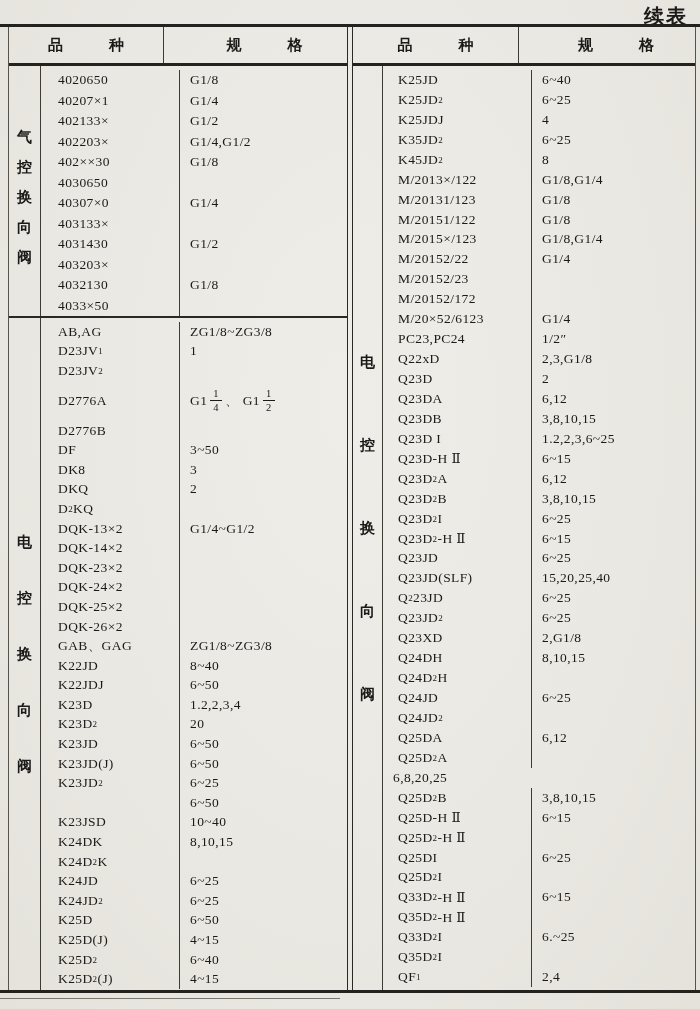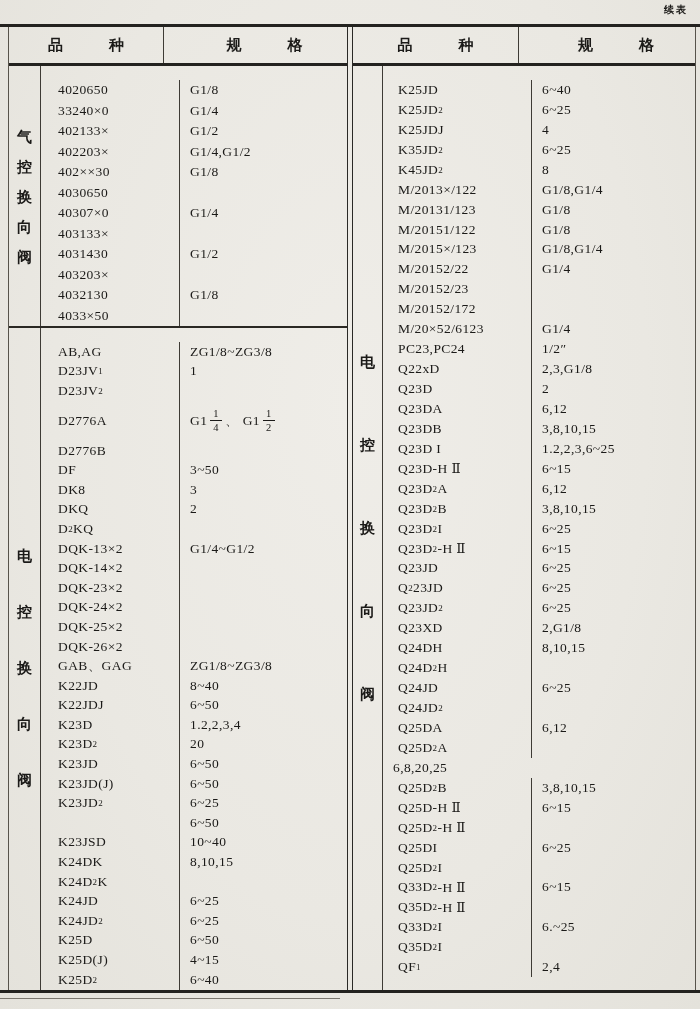--- a/index.html
+++ b/index.html
@@ -4,21 +4,21 @@
 <style>
   html,body{margin:0;padding:0;}
   body{
     width:700px;height:1009px;position:relative;overflow:hidden;
     background:radial-gradient(ellipse at 50% 40%, #efede8 0%, #eae8e2 60%, #e4e2db 100%);
     font-family:"Liberation Serif","DejaVu Serif","DejaVu Sans",serif;
     color:#1b1a18;
   }
   .cont-label{
     position:absolute;top:3px;right:12px;
-    font-size:10px;font-weight:bold;letter-spacing:2px;
+    font-size:20px;font-weight:bold;letter-spacing:2px;
     font-family:"DejaVu Sans","Liberation Sans",sans-serif;
   }
   .rule-top{position:absolute;left:0;top:24px;width:700px;height:3px;background:#23221f;}
   .rule-bottom{position:absolute;left:0;top:990px;width:700px;height:3px;background:#23221f;}
   .rule-under{position:absolute;left:0;top:998px;width:340px;height:1px;background:#7a766e;}
   .sheet{
     position:absolute;left:8px;top:27px;width:686px;height:963px;
     display:flex;flex-direction:row;
     border-left:1px solid #57534b;border-right:1px solid #57534b;
   }
@@ -44,21 +44,21 @@
     display:flex;flex-direction:column;align-items:center;
     border-right:1px solid #3e3b35;
     font-weight:bold;font-size:15px;
     font-family:"DejaVu Sans","Liberation Sans",sans-serif;
   }
   .t-left .glabel{width:31px;}
   .t-right .glabel{width:29px;}
   .t-left .g1 .glabel{justify-content:flex-start;padding-top:62px;gap:11px;}
   .t-left .g2 .glabel{justify-content:center;gap:37px;}
   .t-right .glabel{justify-content:center;gap:64px;}
-  .rows{flex:1;display:flex;flex-direction:column;padding-top:4px;margin-top:10px;}
+  .rows{flex:1;display:flex;flex-direction:column;padding-top:4px;}
   .row{display:flex;flex:0 0 auto;}
   .t-left .g1 .row{height:20.5px;}
   .t-left .g2 .row{height:19.6px;text-align:center;}
   .t-left .g2 .row.tall{height:40px;}
   .t-right .row{height:19.95px;}
   .cell{display:flex;align-items:center;font-size:13.5px;letter-spacing:0.4px;white-space:nowrap;}
   .name{border-right:1px solid #3e3b35;}
   .t-left .name{width:121px;padding-left:17px;}
   .t-right .name{width:133px;padding-left:15px;}
   .spec{flex:1;padding-left:10px;}
@@ -95,21 +95,21 @@
             <span>换</span>
             <span>向</span>
             <span>阀</span>
           </div>
           <div class="rows">
             <div class="row">
               <div class="cell name">4020650</div>
               <div class="cell spec">G1/8</div>
             </div>
             <div class="row">
-              <div class="cell name">33240×0</div>
+              <div class="cell name">40207×1</div>
               <div class="cell spec">G1/4</div>
             </div>
             <div class="row">
               <div class="cell name">402133×</div>
               <div class="cell spec">G1/2</div>
             </div>
             <div class="row">
               <div class="cell name">402203×</div>
               <div class="cell spec">G1/4,G1/2</div>
             </div>
@@ -414,20 +414,24 @@
             </div>
             <div class="row">
               <div class="cell name">Q23D<sub>2</sub>-H Ⅱ</div>
               <div class="cell spec">6~15</div>
             </div>
             <div class="row">
               <div class="cell name">Q23JD</div>
               <div class="cell spec">6~25</div>
             </div>
             <div class="row">
+              <div class="cell name">Q23JD(SLF)</div>
+              <div class="cell spec">15,20,25,40</div>
+            </div>
+            <div class="row">
               <div class="cell name">Q<sub>2</sub>23JD</div>
               <div class="cell spec">6~25</div>
             </div>
             <div class="row">
               <div class="cell name">Q23JD<sub>2</sub></div>
               <div class="cell spec">6~25</div>
             </div>
             <div class="row">
               <div class="cell name">Q23XD</div>
               <div class="cell spec">2,G1/8</div>

